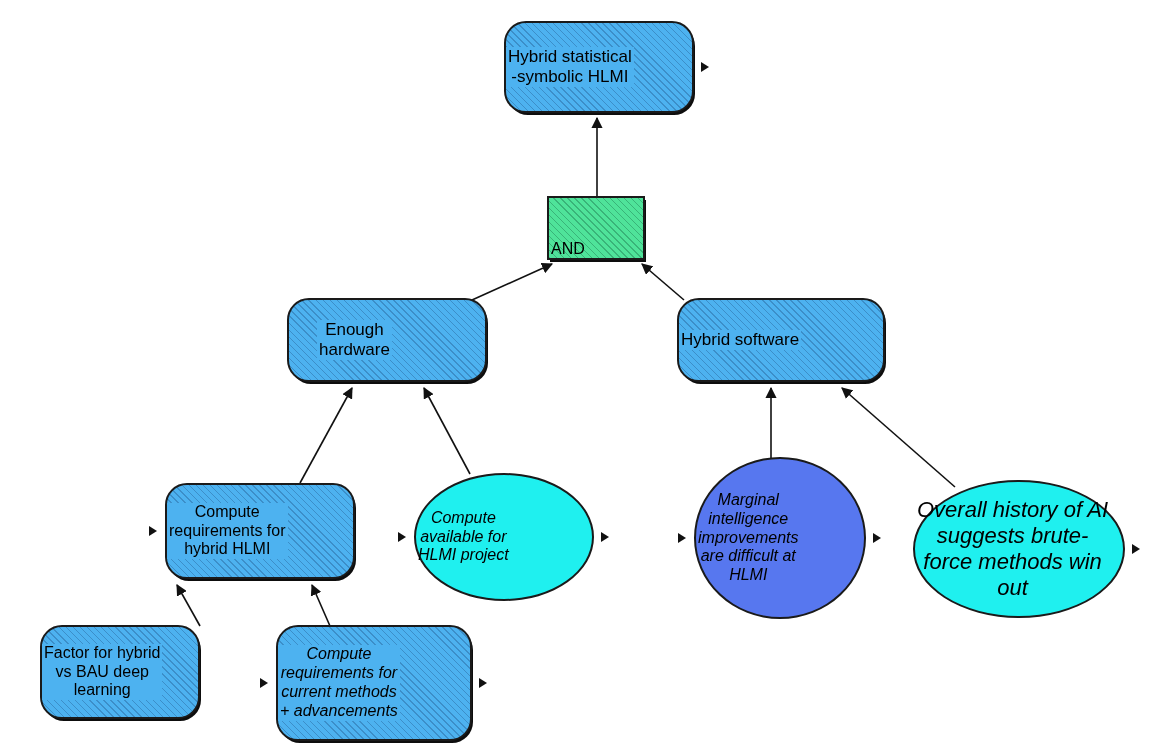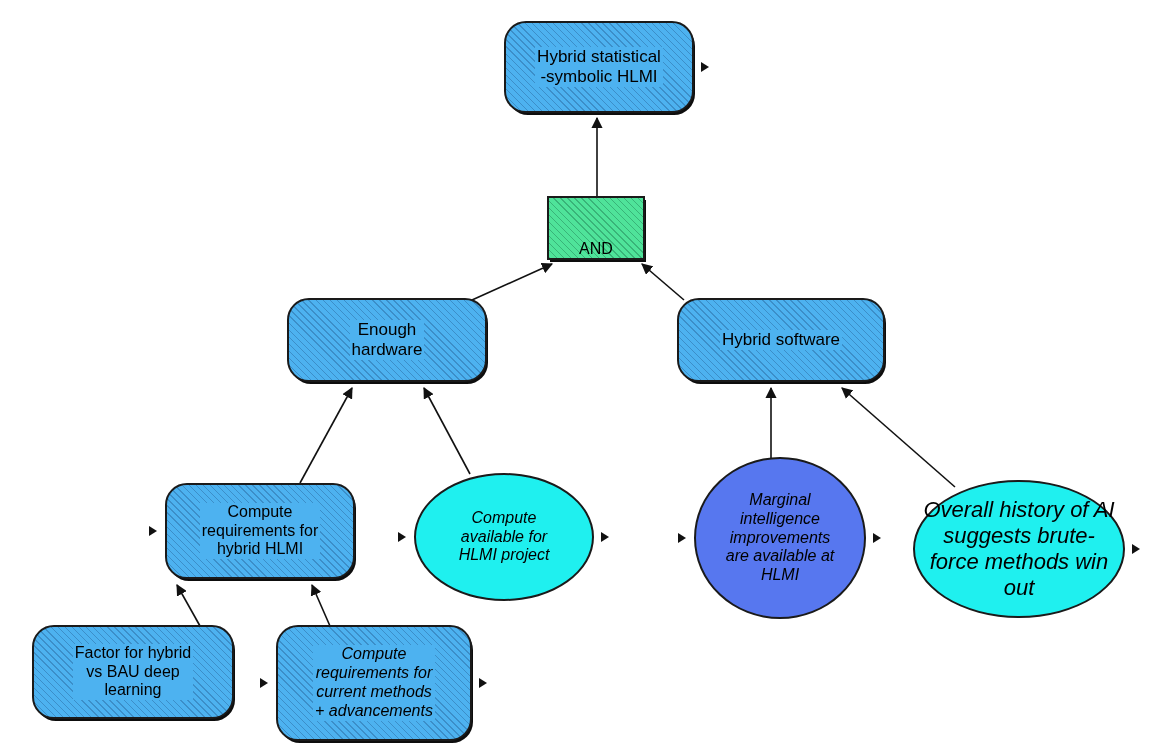--- a/index.html
+++ b/index.html
@@ -24,21 +24,20 @@
     top: 0;
     width: 1158px;
     height: 746px;
     pointer-events: none;
   }
   .node {
     position: absolute;
     box-sizing: border-box;
     display: flex;
     align-items: center;
-    justify-content: center;
     text-align: center;
     color: #000000;
     line-height: 1.18;
     z-index: 5;
   }
   .node .label {
     display: block;
     position: relative;
     z-index: 3;
     padding: 0 2px;
@@ -131,21 +130,21 @@
 
   <div id="node-layer">
       <div class="node shape-roundrect fill-blue-hatch hatched" style="left: 504px; top: 21px; width: 190px; height: 92px; font-size: 17px;">
         <span class="label">Hybrid statistical
 -symbolic HLMI</span>
       </div>
       <div class="port" style="top: 62px; left: 701px;"></div>
       <div class="node shape-rect fill-green-hatch hatched green" style="left: 547px; top: 196px; width: 98px; height: 64px; font-size: 16px;">
         <span class="label">AND</span>
       </div>
-      <div class="node shape-roundrect fill-blue-hatch hatched" style="left: 287px; top: 298px; width: 200px; height: 84px; font-size: 17px;">
+      <div class="node shape-roundrect fill-blue-hatch hatched" style="left: 287px; top: 298px; width: 200px; height: 84px; font-size: 17px; padding-left: 28px;">
         <span class="label">Enough
 hardware</span>
       </div>
       <div class="node shape-roundrect fill-blue-hatch hatched" style="left: 677px; top: 298px; width: 208px; height: 84px; font-size: 17px;">
         <span class="label">Hybrid software</span>
       </div>
       <div class="node shape-roundrect fill-blue-hatch hatched" style="left: 165px; top: 483px; width: 190px; height: 96px; font-size: 16px;">
         <span class="label">Compute
 requirements for
 hybrid HLMI</span>
@@ -155,33 +154,33 @@
         <span class="label">Compute
 available for
 HLMI project</span>
       </div>
       <div class="port" style="top: 532px; left: 398px;"></div>
       <div class="port" style="top: 532px; left: 601px;"></div>
       <div class="node shape-ellipse fill-royal italic" style="left: 694px; top: 457px; width: 172px; height: 162px; font-size: 16px;">
         <span class="label">Marginal
 intelligence
 improvements
-are available at
+are difficult at
 HLMI</span>
       </div>
       <div class="port" style="top: 533px; left: 678px;"></div>
       <div class="port" style="top: 533px; left: 873px;"></div>
       <div class="node shape-ellipse fill-cyan italic" style="left: 913px; top: 480px; width: 212px; height: 138px; font-size: 22px;">
         <span class="label">Overall history of AI
 suggests brute-
 force methods win
 out</span>
       </div>
       <div class="port" style="top: 544px; left: 1132px;"></div>
-      <div class="node shape-roundrect fill-blue-hatch hatched" style="left: 32px; top: 625px; width: 202px; height: 94px; font-size: 16px;">
+      <div class="node shape-roundrect fill-blue-hatch hatched" style="left: 40px; top: 625px; width: 160px; height: 94px; font-size: 16px;">
         <span class="label">Factor for hybrid
 vs BAU deep
 learning</span>
       </div>
       <div class="node shape-roundrect fill-blue-hatch hatched italic" style="left: 276px; top: 625px; width: 196px; height: 116px; font-size: 16px;">
         <span class="label">Compute
 requirements for
 current methods
 + advancements</span>
       </div>

